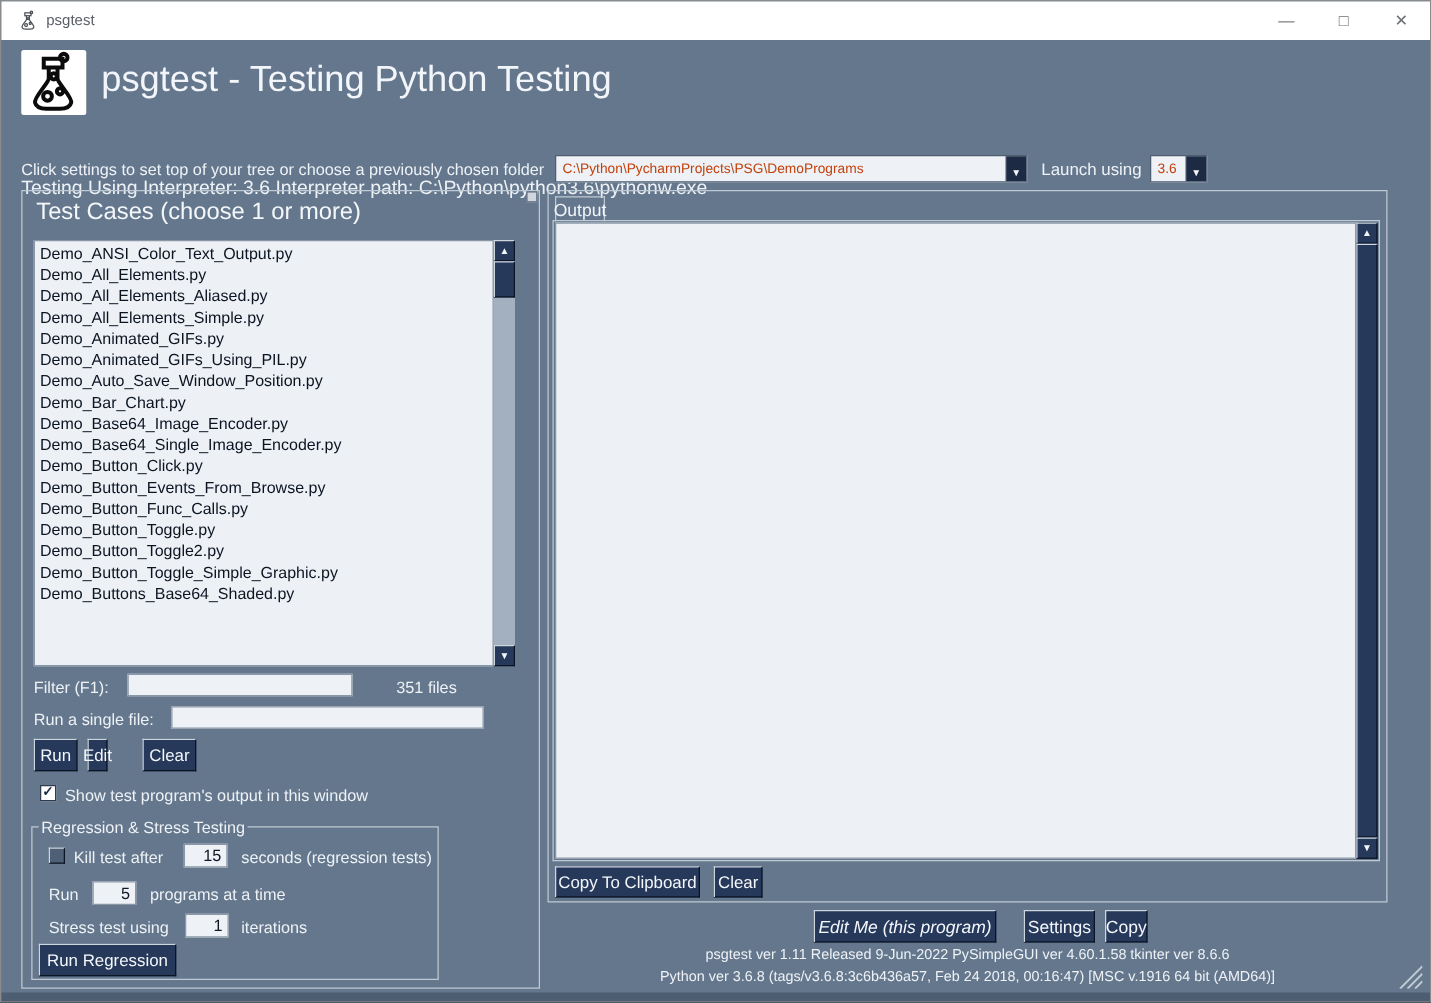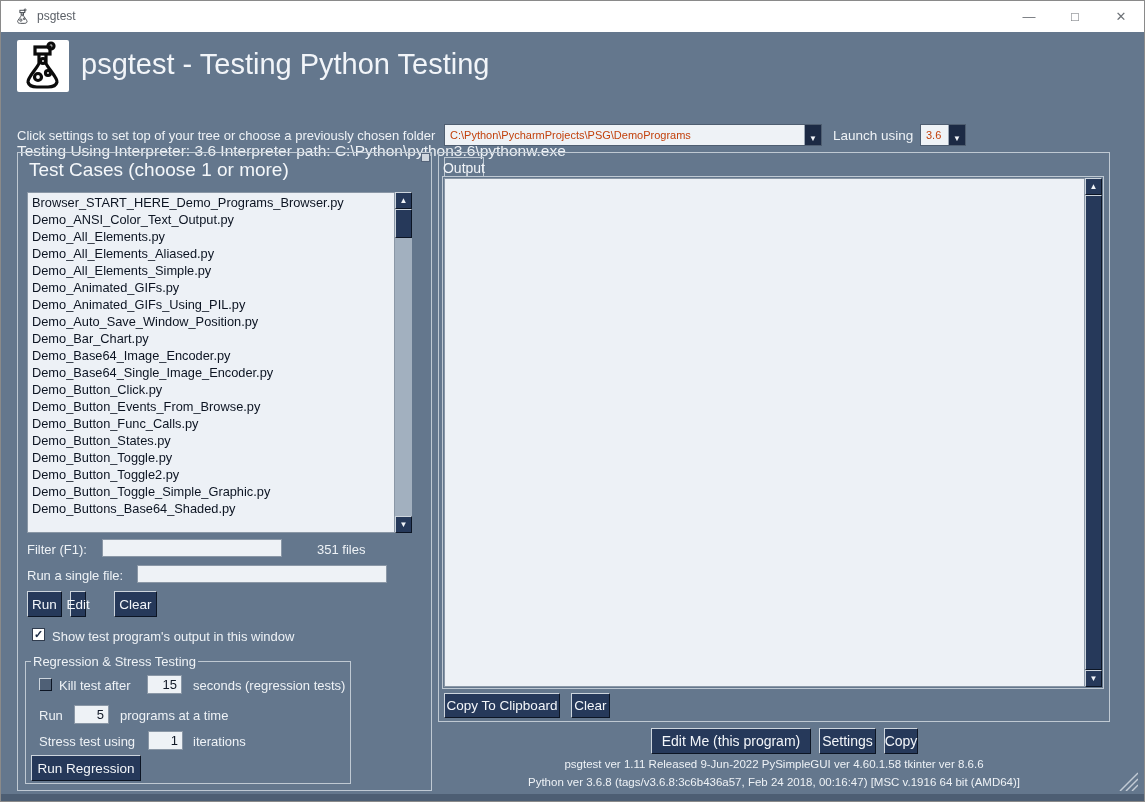--- a/index.html
+++ b/index.html
@@ -125,35 +125,33 @@
   <div class="combo launch-combo">
     <span class="val">3.6</span>
     <span class="arrow">▼</span>
   </div>
 
   <div class="left-panel"></div>
   <div class="sash"></div>
   <div class="testcases-title">Test Cases (choose 1 or more)</div>
 
   <div class="listbox">
-    <div class="item">Browser_START_HERE_Demo_Programs_Browser.py</div>
     <div class="item">Demo_ANSI_Color_Text_Output.py</div>
     <div class="item">Demo_All_Elements.py</div>
     <div class="item">Demo_All_Elements_Aliased.py</div>
     <div class="item">Demo_All_Elements_Simple.py</div>
     <div class="item">Demo_Animated_GIFs.py</div>
     <div class="item">Demo_Animated_GIFs_Using_PIL.py</div>
     <div class="item">Demo_Auto_Save_Window_Position.py</div>
     <div class="item">Demo_Bar_Chart.py</div>
     <div class="item">Demo_Base64_Image_Encoder.py</div>
     <div class="item">Demo_Base64_Single_Image_Encoder.py</div>
     <div class="item">Demo_Button_Click.py</div>
     <div class="item">Demo_Button_Events_From_Browse.py</div>
     <div class="item">Demo_Button_Func_Calls.py</div>
-    <div class="item">Demo_Button_States.py</div>
     <div class="item">Demo_Button_Toggle.py</div>
     <div class="item">Demo_Button_Toggle2.py</div>
     <div class="item">Demo_Button_Toggle_Simple_Graphic.py</div>
     <div class="item">Demo_Buttons_Base64_Shaded.py</div>
   </div>
 
   <div class="vscroll list-scroll">
     <div class="sb-btn" style="top:0;">▲</div>
     <div class="sb-thumb" style="top:17px;height:29px;"></div>
     <div class="sb-btn" style="top:324px;">▼</div>
@@ -198,21 +196,21 @@
 
   <div class="vscroll out-scroll">
     <div class="sb-btn" style="top:0;">▲</div>
     <div class="sb-thumb" style="top:17px;height:475px;"></div>
     <div class="sb-btn" style="top:492px;">▼</div>
   </div>
 
   <div class="btn" style="left:443px;top:692px;width:116px;height:25px;">Copy To Clipboard</div>
   <div class="btn" style="left:570px;top:692px;width:39px;height:25px;">Clear</div>
 
-  <div class="btn" style="left:650px;top:727px;width:160px;height:26px;font-size:14px;">Edit Me (this program)</div>
+  <div class="btn" style="left:650px;top:727px;width:146px;height:26px;font-size:14px;font-style:italic;">Edit Me (this program)</div>
   <div class="btn" style="left:818px;top:727px;width:57px;height:26px;font-size:14px;">Settings</div>
   <div class="btn" style="left:883px;top:727px;width:34px;height:26px;font-size:14px;">Copy</div>
 
   <div class="version" style="left:437px;top:757px;width:672px;">psgtest ver 1.11 Released 9-Jun-2022   PySimpleGUI ver 4.60.1.58  tkinter ver 8.6.6</div>
   <div class="version" style="left:437px;top:775px;width:672px;">Python ver 3.6.8 (tags/v3.6.8:3c6b436a57, Feb 24 2018, 00:16:47) [MSC v.1916 64 bit (AMD64)]</div>
 
   <svg class="sizegrip" viewBox="0 0 22 20">
     <g stroke="#c2cbd5" stroke-width="1.5">
       <line x1="4" y1="20" x2="22" y2="2"></line>
       <line x1="10" y1="20" x2="22" y2="8"></line>

